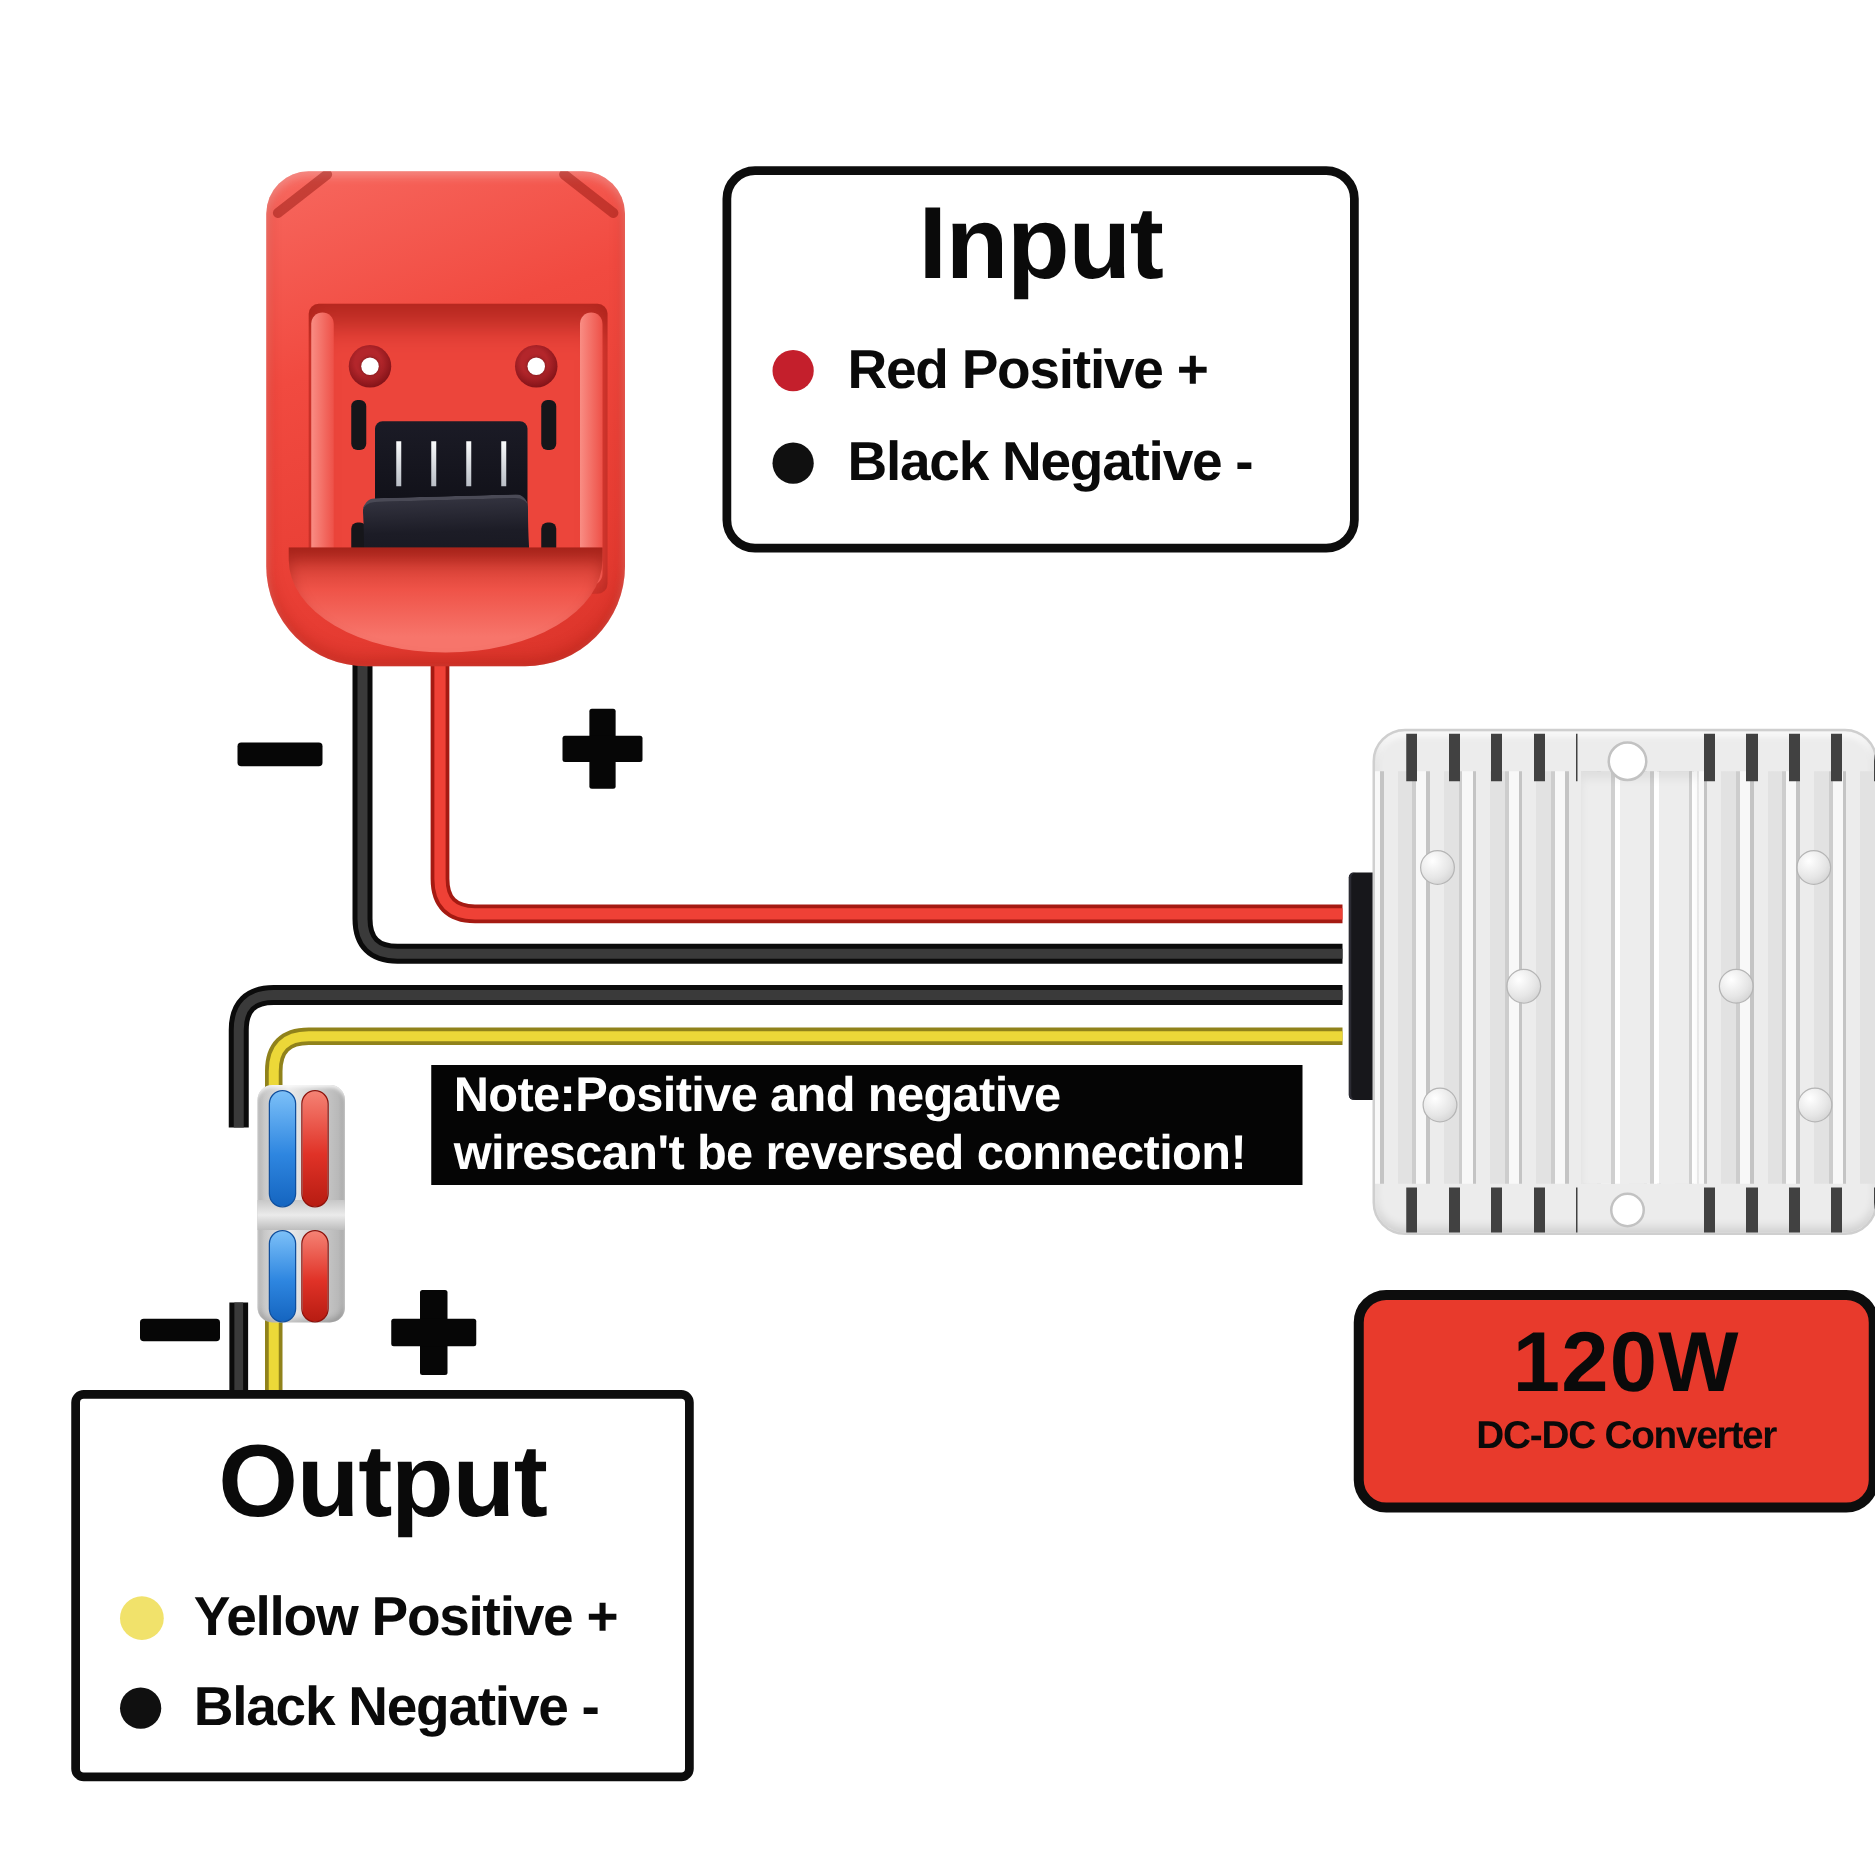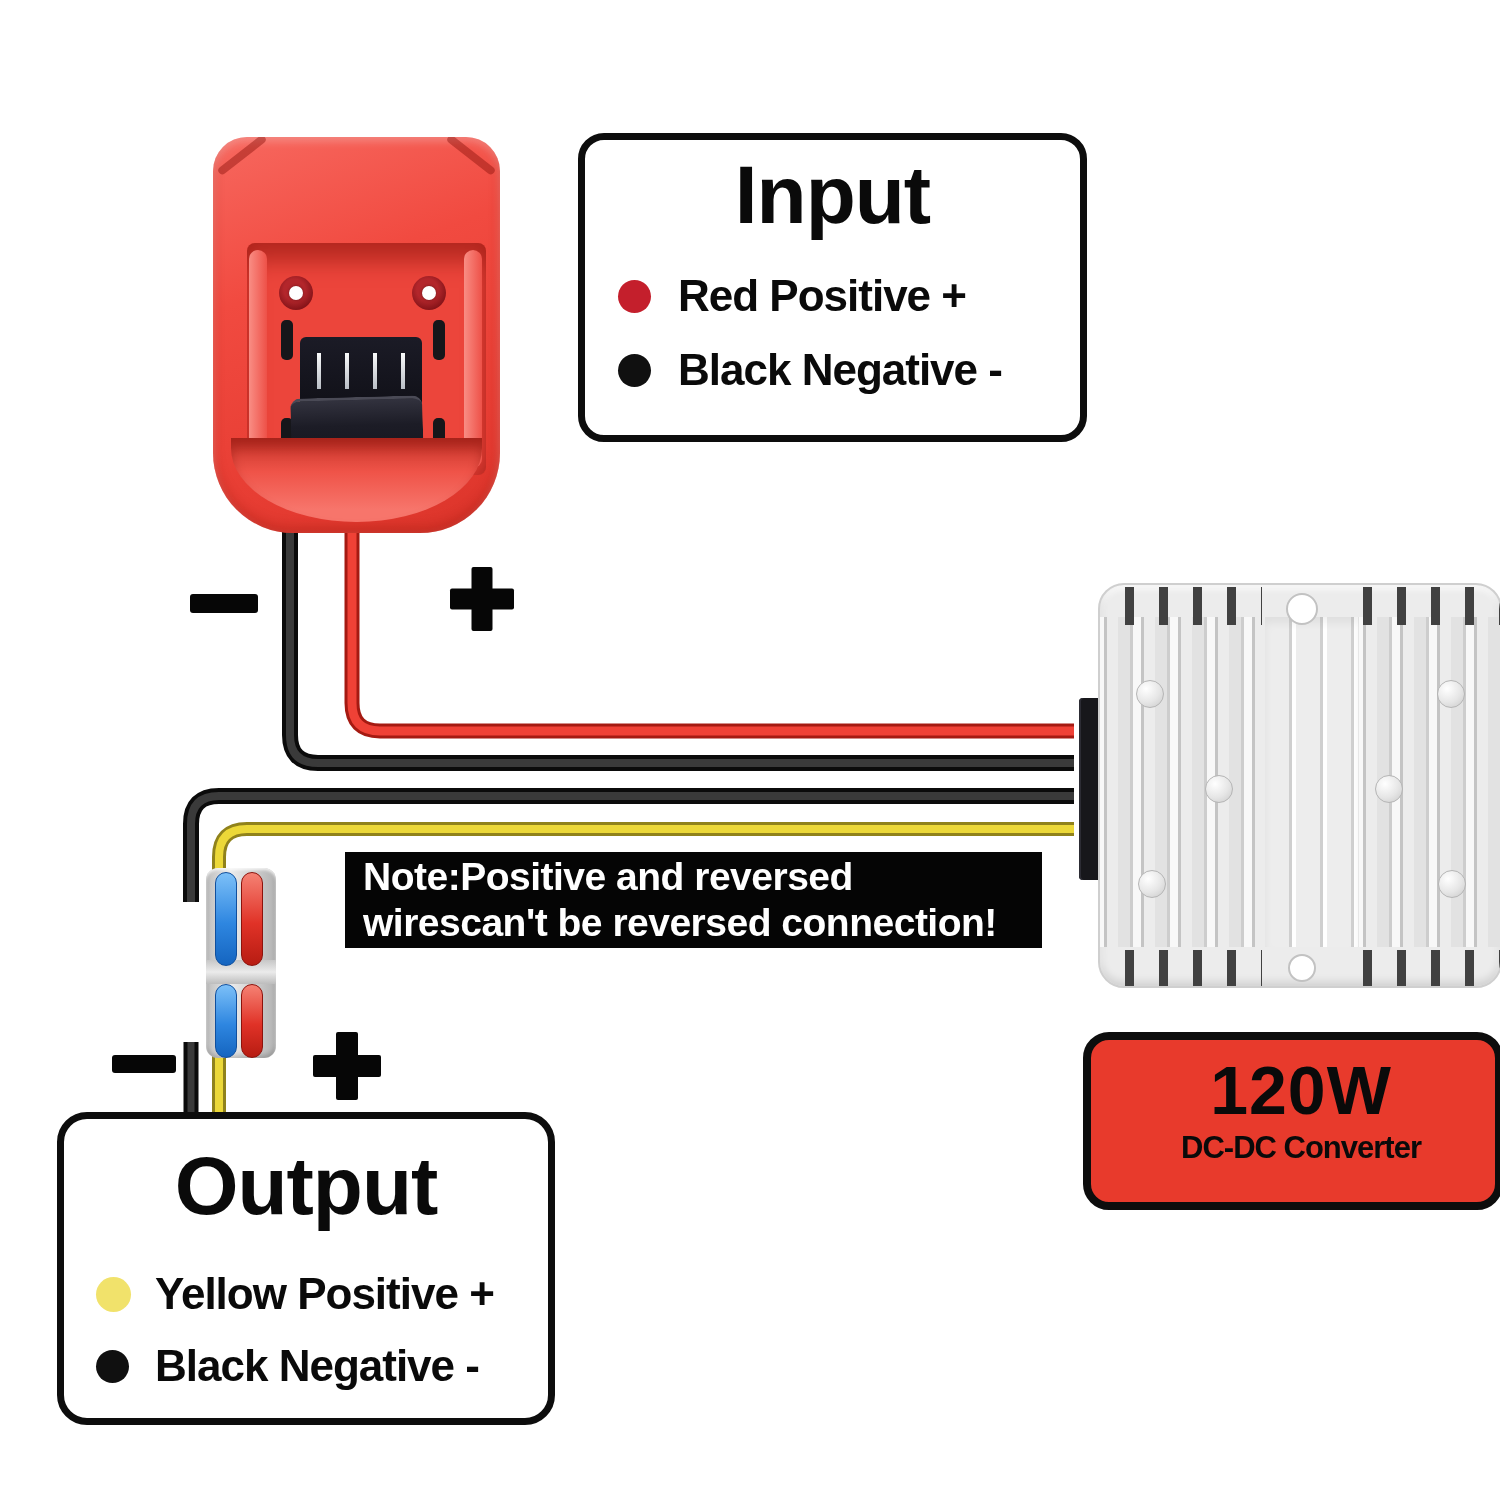--- a/index.html
+++ b/index.html
@@ -84,21 +84,21 @@
   .lever.red{background:linear-gradient(180deg,#f58274,#e03227 55%,#b71c12);border:1px solid #8e120b;}
 
   
   .legend{background:#fff;border:7px solid #0d0d0d;border-radius:26px;z-index:5;box-sizing:border-box;}
   .legend-title{position:absolute;left:0;width:100%;text-align:center;font-weight:800;font-size:82px;line-height:90px;letter-spacing:-1px;}
   .legend-row{position:absolute;display:flex;align-items:center;}
   .legend-dot{border-radius:50%;flex:0 0 auto;}
   .legend-label{font-weight:800;font-size:44px;letter-spacing:-1px;white-space:nowrap;}
 
   #input-box{left:543px;top:133px;width:509px;height:309px;}
-  #output-box{left:22px;top:1112px;width:498px;height:313px;border-radius:30px;}
+  #output-box{left:22px;top:1112px;width:498px;height:313px;border-radius:10px;}
 
   
   .note{
     left:310px;top:852px;width:697px;height:96px;background:#050505;color:#ffffff;z-index:5;
     padding:2px 0 0 18px;box-sizing:border-box;
   }
   .note div{font-weight:700;font-size:39px;line-height:46px;letter-spacing:-.5px;white-space:nowrap;}
 
   
   .watt-label{
@@ -205,21 +205,21 @@
     <div class="pv"></div>
       <div class="ph"></div>
   </div>
   <div class="abs minus" style="left:77px;top:1055px;width:64px;height:18px;" aria-label="−"></div>
   <div class="abs plus" style="left:278px;top:1032px;width:68px;height:68px;" aria-label="+">
     <div class="pv" style="width:22px;"></div>
       <div class="ph" style="height:22px;"></div>
   </div>
 
   <div class="abs note">
-    <div>Note:Positive and reversed</div>
+    <div>Note:Positive and negative</div>
     <div>wirescan't be reversed connection!</div>
   </div>
 
   <div class="abs legend" id="input-box">
     <div class="legend-title" style="top:10px;">Input</div>
     <div class="legend-row" style="left:33px;top:131px;">
       <span class="legend-dot" style="width: 33px; height: 33px; margin-right: 27px; background-color: rgb(196, 31, 44);"></span>
       <span class="legend-label">Red Positive +</span>
     </div>
     <div class="legend-row" style="left:33px;top:205px;">

